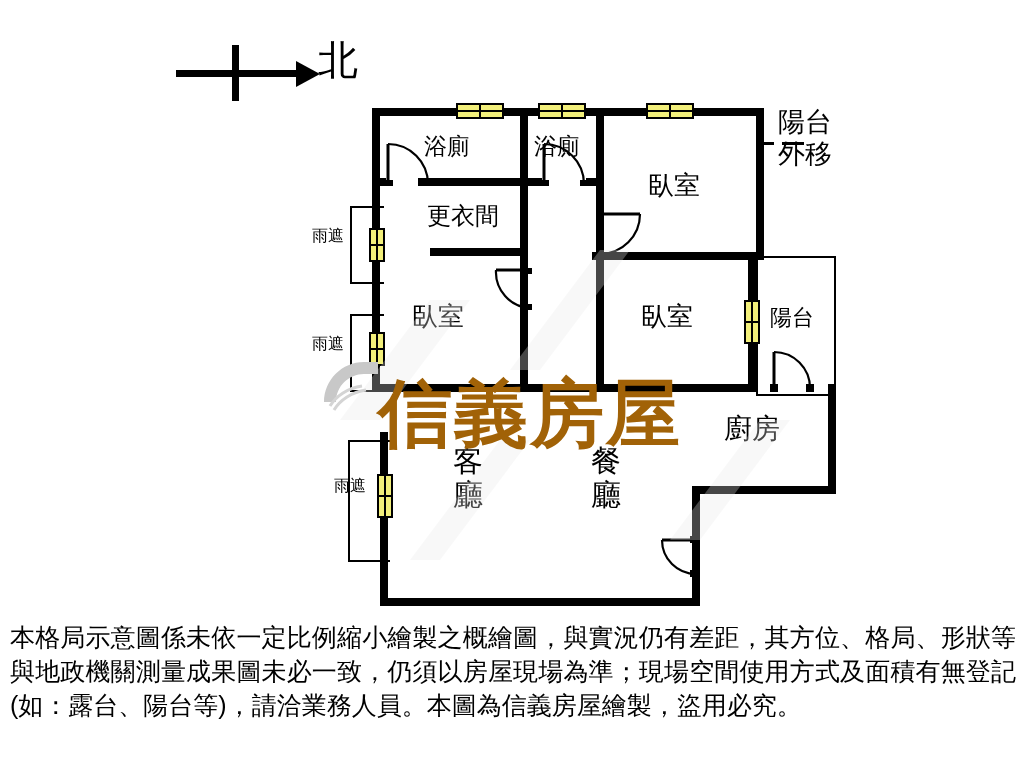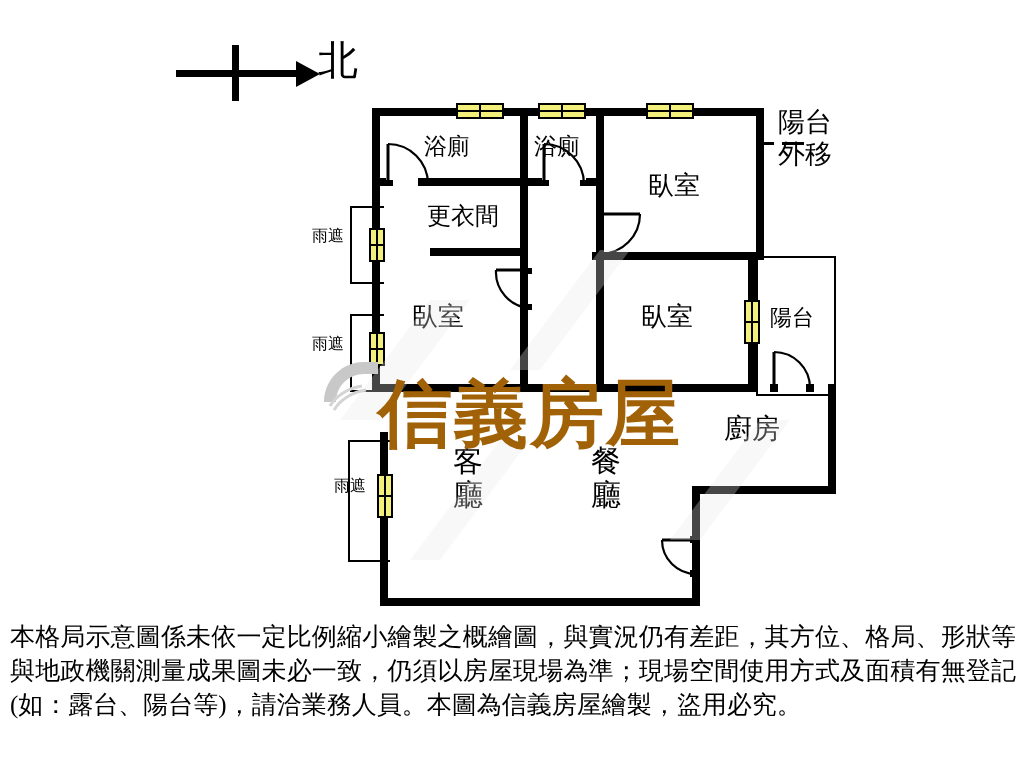--- a/index.html
+++ b/index.html
@@ -217,21 +217,21 @@
     width: 1024px; height: 620px;
     pointer-events: none;
   }
 
   
   #disclaimer {
     position: absolute;
     left: 10px;
     top: 620px;
     width: 1006px;
-    font-family: Liberation Serif, serif;
+    font-family: Liberation Sans, sans-serif;
     font-size: 25px;
     line-height: 1.36;
     color: #000;
     text-align: justify;
     letter-spacing: 0px;
   }
 </style>
 </head>
 <body>
 

